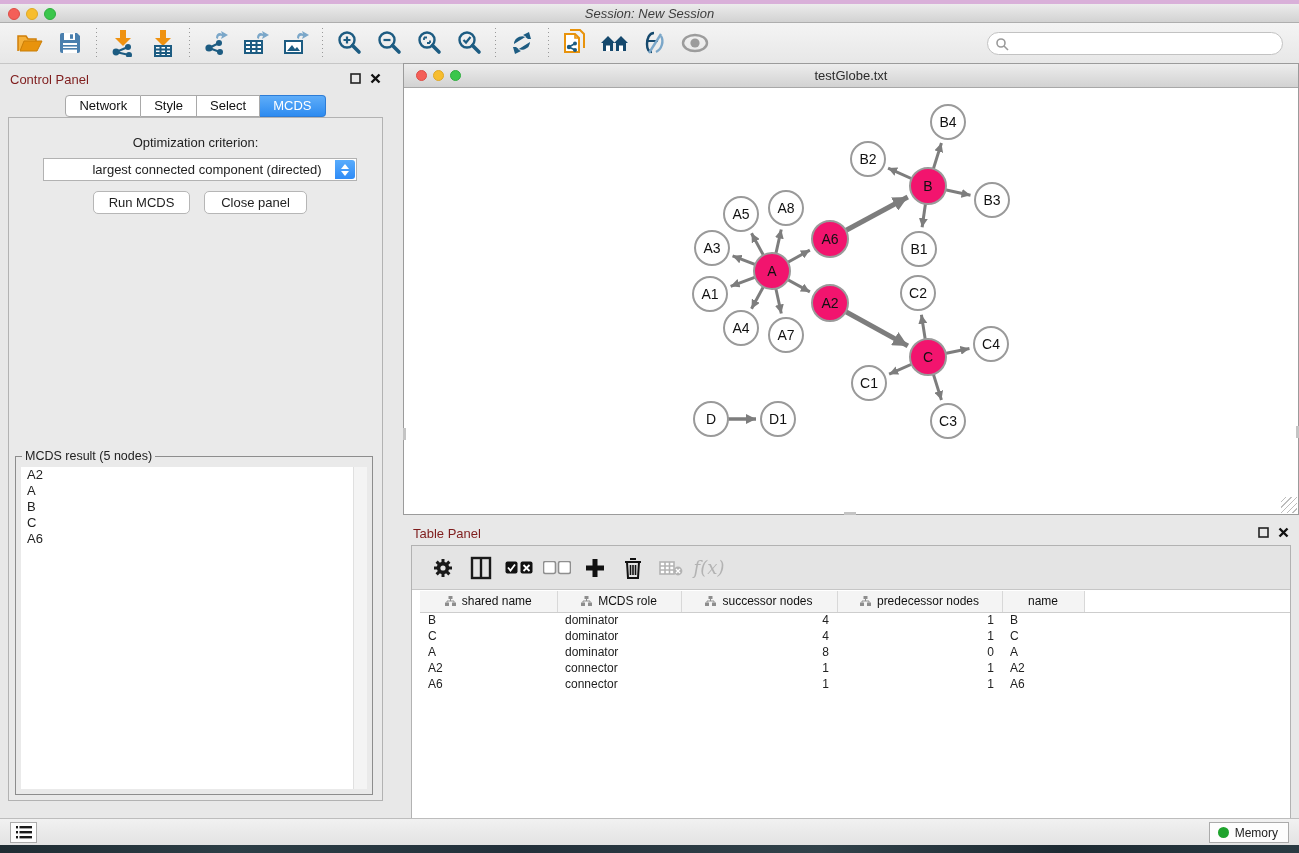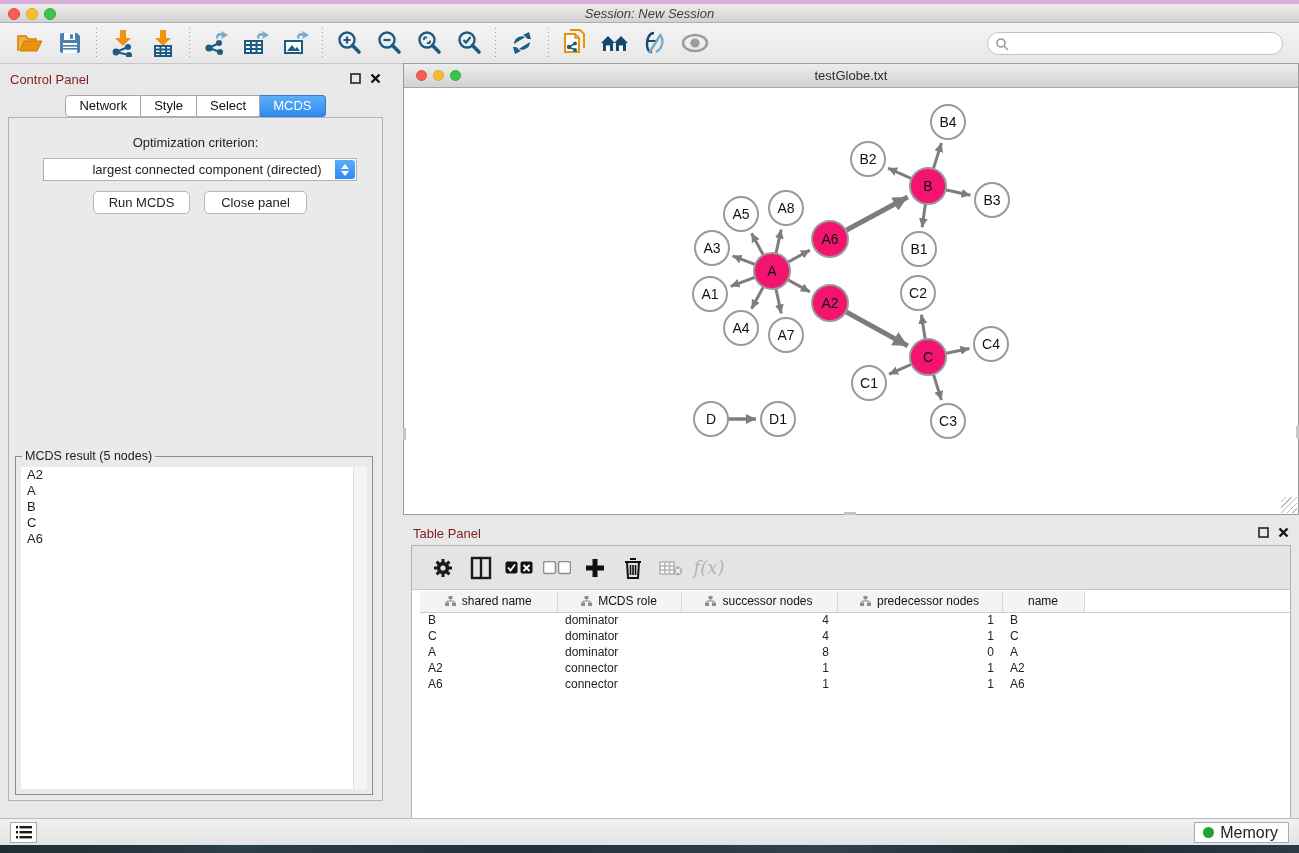--- a/index.html
+++ b/index.html
@@ -93,21 +93,21 @@
   table.grid td { height:16px; font-size:12px; padding:0 8px; white-space:nowrap; }
   td.al { text-align:left; } td.ar { text-align:right; padding-right:14px; }
   .tp-tabs { position:absolute; left:0; right:0; top:271px; display:flex; justify-content:center; }
 
   
   .statusbar { position:absolute; left:0; top:818px; width:1299px; height:27px;
     background:linear-gradient(#f1f1f1,#e3e3e3); border-top:1px solid #bdbdbd; }
   .list-btn { position:absolute; left:10px; top:3px; width:27px; height:21px; background:#fdfdfd;
     border:1px solid #ababab; display:flex; align-items:center; justify-content:center; }
   .memory-btn { position:absolute; right:10px; top:3px; height:21px; padding:0 10px 0 8px; background:#fdfdfd;
-    border:1px solid #ababab; display:flex; align-items:center; gap:6px; font-size:16px; }
+    border:1px solid #ababab; display:flex; align-items:center; gap:6px; font-size:12px; }
   .memdot { width:11px; height:11px; border-radius:50%; background:#1ea32c; }
   .desktop-strip { position:absolute; left:0; top:845px; width:1299px; height:8px;
     background:linear-gradient(90deg,#1f2c33,#2c3e46 18%,#22303a 40%,#31424a 63%,#1d2a32 82%,#2a3b43); }
 </style>
 </head>
 <body>
 
 <div class="menustrip"></div>
 <div class="titlebar">
   <div class="lights">

